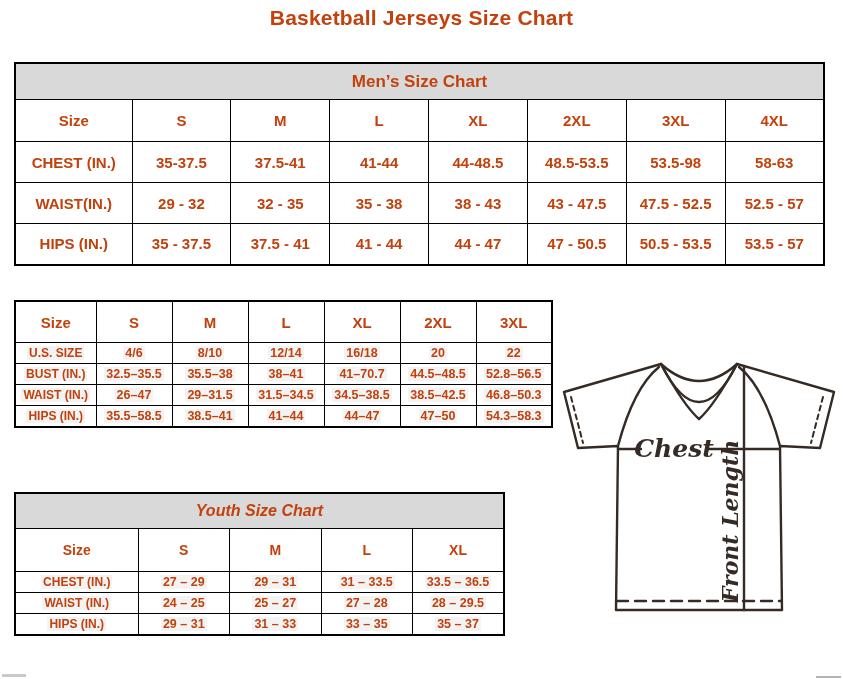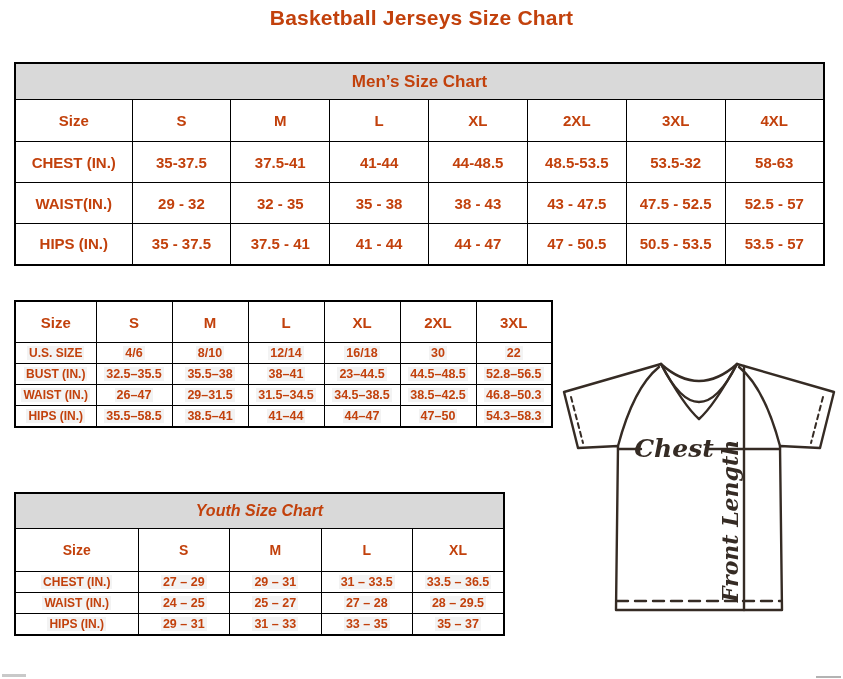--- a/index.html
+++ b/index.html
@@ -101,21 +101,21 @@
         </tr>
       </thead>
       <tbody>
         <tr>
           <th><span class="row-label">CHEST (IN.)</span></th>
           <td><span>35-37.5</span></td>
           <td><span>37.5-41</span></td>
           <td><span>41-44</span></td>
           <td><span>44-48.5</span></td>
           <td><span>48.5-53.5</span></td>
-          <td><span>53.5-32</span></td>
+          <td><span>53.5-98</span></td>
           <td><span>58-63</span></td>
         </tr>
         <tr>
           <th><span class="row-label">WAIST(IN.)</span></th>
           <td><span>29 - 32</span></td>
           <td><span>32 - 35</span></td>
           <td><span>35 - 38</span></td>
           <td><span>38 - 43</span></td>
           <td><span>43 - 47.5</span></td>
           <td><span>47.5 - 52.5</span></td>
@@ -155,29 +155,29 @@
           <th>3XL</th>
         </tr>
       </thead>
       <tbody>
         <tr>
           <th><span class="row-label">U.S. SIZE</span></th>
           <td><span>4/6</span></td>
           <td><span>8/10</span></td>
           <td><span>12/14</span></td>
           <td><span>16/18</span></td>
-          <td><span>30</span></td>
+          <td><span>20</span></td>
           <td><span>22</span></td>
         </tr>
         <tr>
           <th><span class="row-label">BUST (IN.)</span></th>
           <td><span>32.5–35.5</span></td>
           <td><span>35.5–38</span></td>
           <td><span>38–41</span></td>
-          <td><span>23–44.5</span></td>
+          <td><span>41–70.7</span></td>
           <td><span>44.5–48.5</span></td>
           <td><span>52.8–56.5</span></td>
         </tr>
         <tr>
           <th><span class="row-label">WAIST (IN.)</span></th>
           <td><span>26–47</span></td>
           <td><span>29–31.5</span></td>
           <td><span>31.5–34.5</span></td>
           <td><span>34.5–38.5</span></td>
           <td><span>38.5–42.5</span></td>

